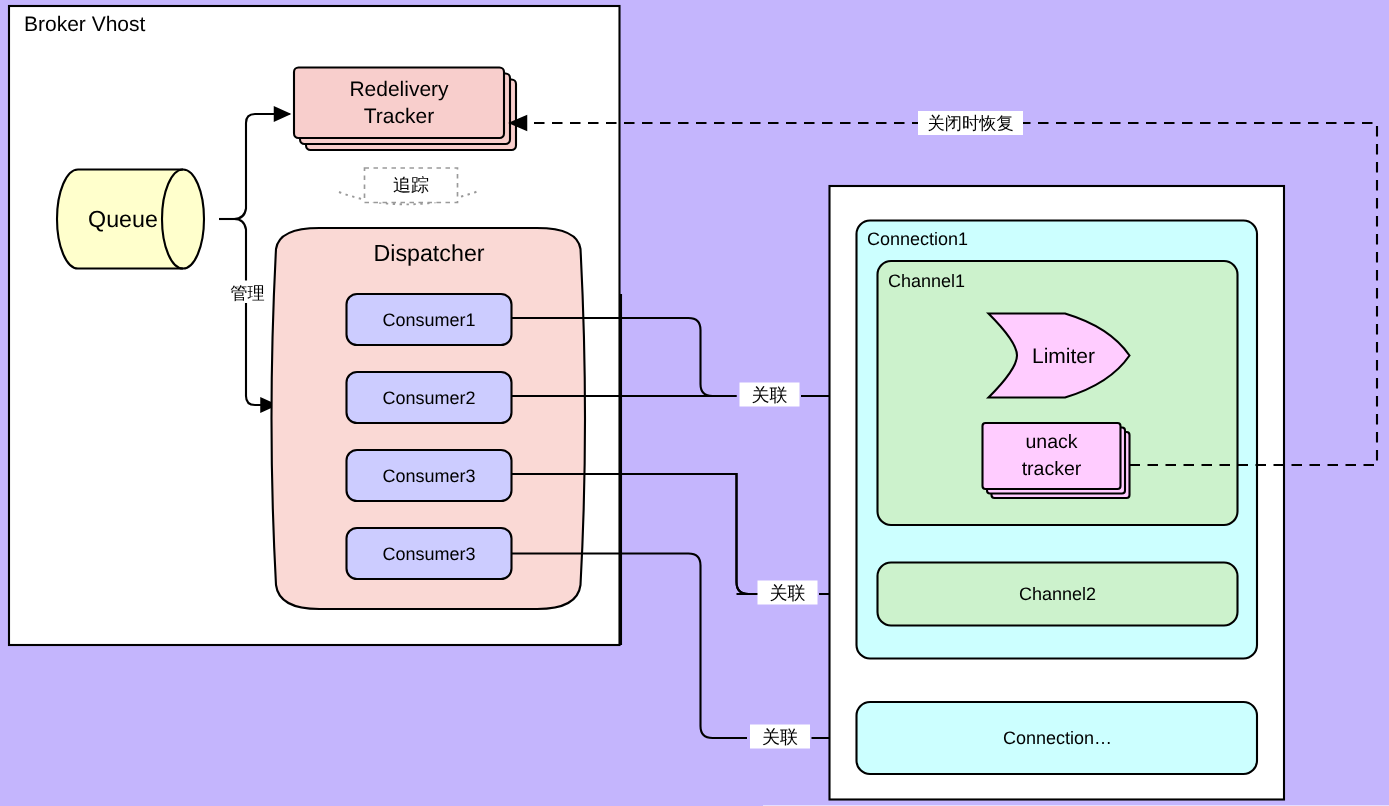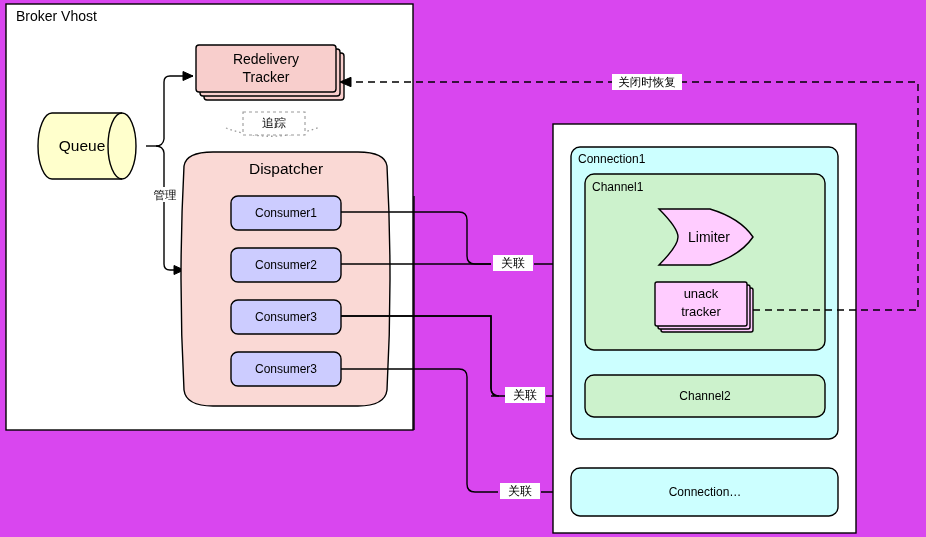--- a/index.html
+++ b/index.html
@@ -2,21 +2,21 @@
 <html><head>
 <meta charset="utf-8">
 <title>Broker Vhost Diagram</title>
 <style>
   html,body{margin:0;padding:0;background:#ffffff;}
   body{
     width:926px;height:537px;overflow:hidden;
     font-family:"Liberation Sans","DejaVu Sans",sans-serif;
     color:#000000;
   }
-  #diagram-root{position:relative;width:926px;height:537px;background:#d946ef;}
+  #diagram-root{position:relative;width:926px;height:537px;background:#c4b5fd;}
   svg{display:block;}
   .shape-label{
     font-family:"Liberation Sans","DejaVu Sans",sans-serif;
     fill:#000000;
     text-anchor:middle;
     dominant-baseline:middle;
   }
   .label-left{text-anchor:start;}
   .t-11{font-size:11.5px;}
   .t-12{font-size:12px;}

